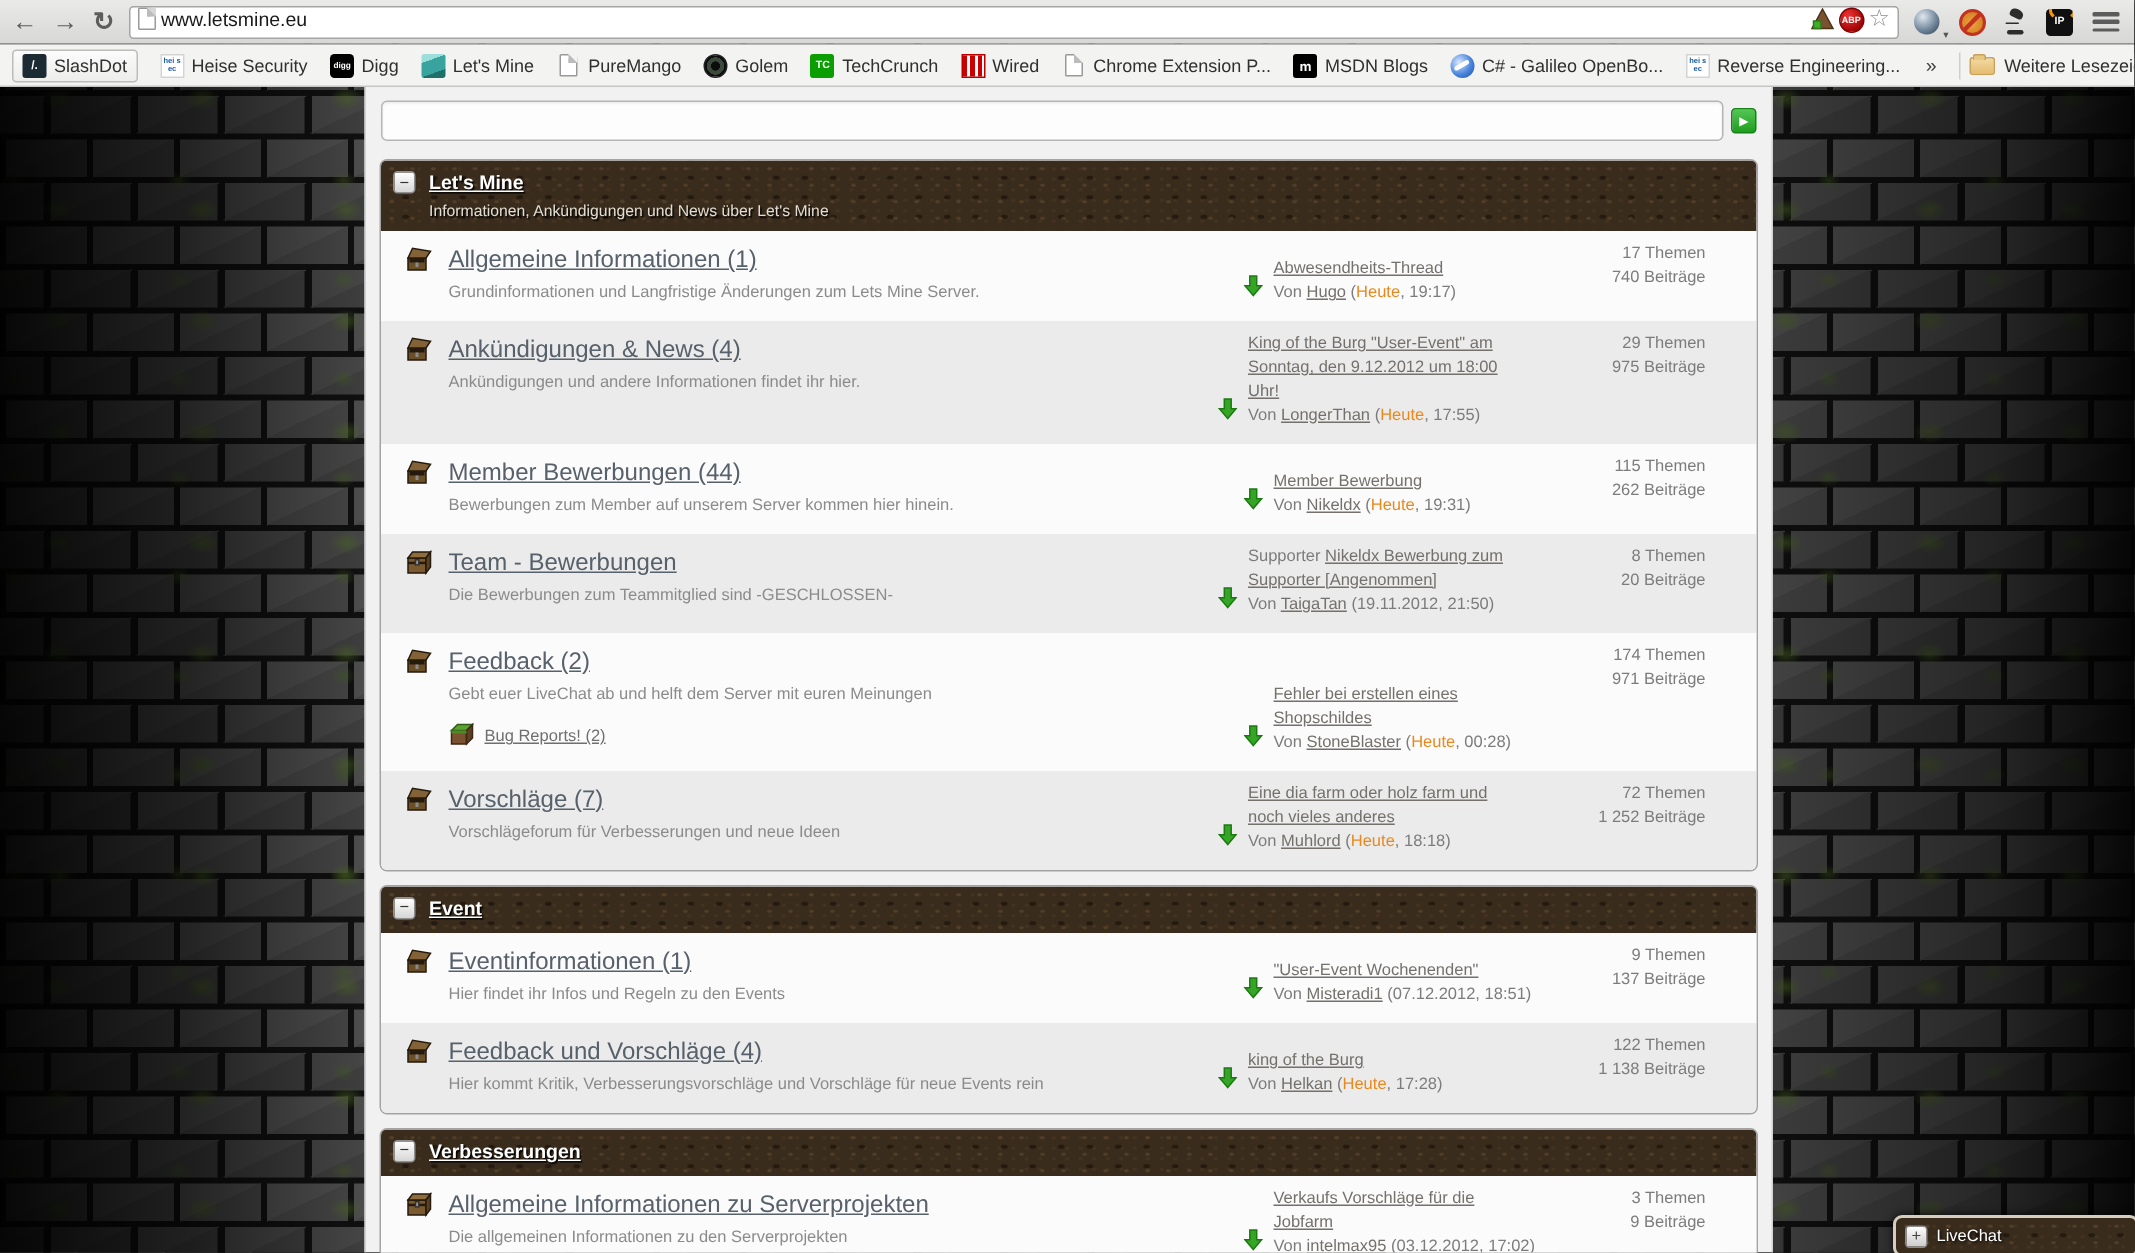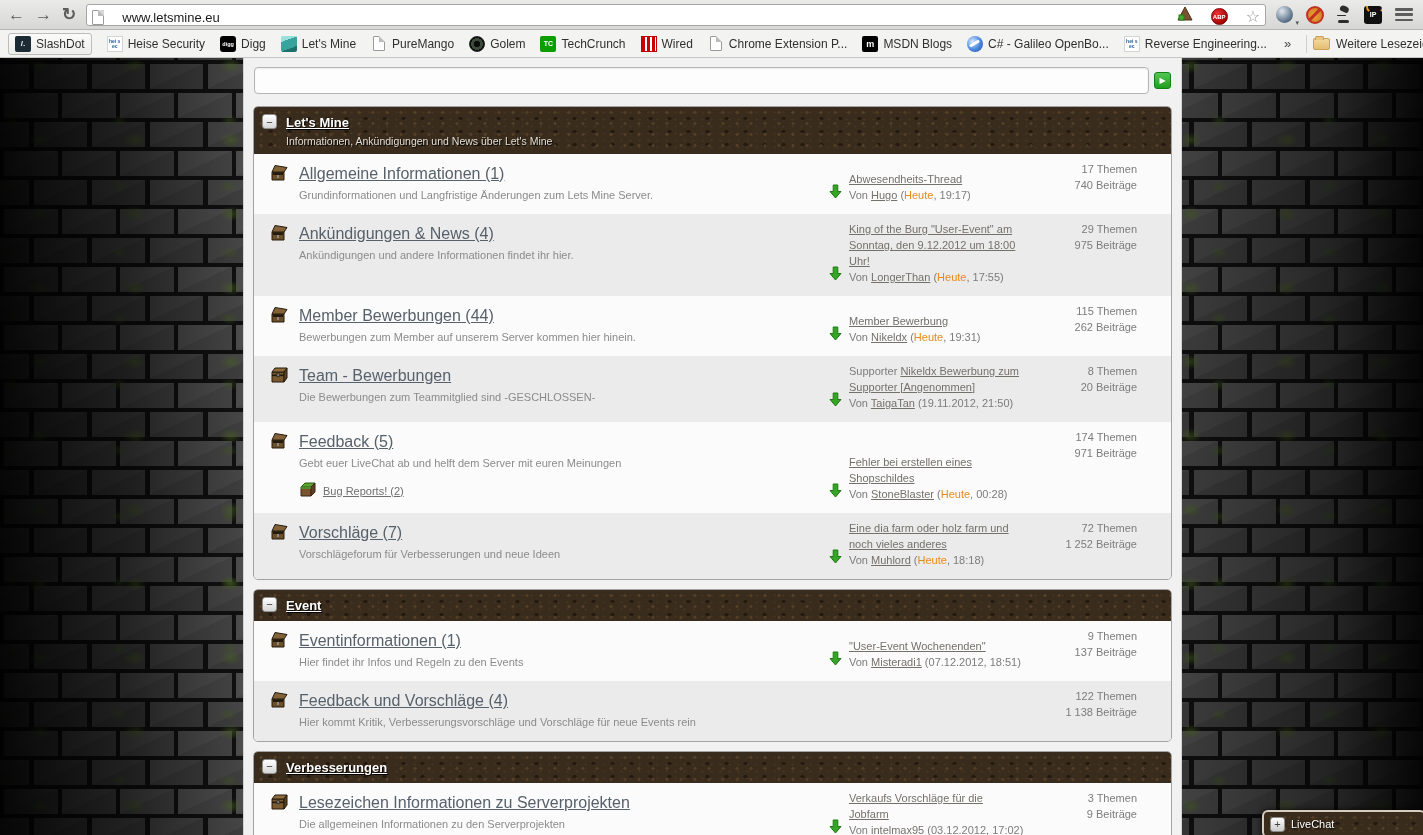--- a/index.html
+++ b/index.html
@@ -24,21 +24,21 @@
   
   .toolbar {
     position: absolute; top: 0; left: 0; right: 0; height: 30px;
     background: linear-gradient(#eaeae8, #d7d7d5);
     border-bottom: 1px solid #b6b6b4;
     display: flex; align-items: center; padding: 0 8px; gap: 10px; z-index: 30;
   }
   .navbtn { font-size: 17px; font-weight: bold; color: #5d5d5d; background: none; border: none; line-height: 1; cursor: pointer; }
   .omnibox {
     flex: 1; height: 22px; background: #fff; border: 1px solid #a5a5a5; border-radius: 3px;
-    display: flex; align-items: flex-end; gap: 18px; padding: 0 5px; font-size: 13px; color: #1a1a1a;
+    display: flex; align-items: flex-start; gap: 3px; padding: 0 5px; font-size: 13px; color: #1a1a1a;
   }
   .omni-url { flex: 1; border: none; outline: none; font-size: 13px; color: #1a1a1a; font-family: "Liberation Sans", sans-serif; background: transparent; }
   .pageico { width: 12px; height: 15px; background: #fff; border: 1px solid #9a9a9a; border-radius: 1px; position: relative; flex: none; }
   .pageico::after { content: ""; position: absolute; top: -1px; right: -1px; border: 3px solid; border-color: #d7d7d5 #d7d7d5 #bbb #bbb; }
   .pyr-icon { flex: none; }
   .abp {
     flex: none; width: 17px; height: 17px; border-radius: 50%; background: radial-gradient(circle at 35% 30%, #e33, #a40606 70%);
     color: #fff; font-size: 6px; font-weight: bold; text-align: center; line-height: 17px; border: 1px solid #7c0404;
   }
   .star { color: #8f8f8f; font-size: 16px; line-height: 1; background: none; border: none; cursor: pointer; }
@@ -114,21 +114,21 @@
   .collapse-btn {
     width: 15px; height: 15px; background: linear-gradient(#ffffff, #d6d6d6); border: 1px solid #8f8f8f;
     border-radius: 3px; color: #333; font-size: 11px; line-height: 12px; text-align: center; cursor: pointer;
     margin-top: 1px; padding: 0; flex: none;
   }
   .cat-title { font-weight: bold; font-size: 13px; text-decoration: underline; color: #fff; text-shadow: 1px 1px 1px #000; }
   .cat-desc { font-size: 10.5px; color: #e3ddd1; margin-top: 4px; text-shadow: 1px 1px 1px #000; }
   .cat-desc:empty { display: none; }
 
   .frow { display: flex; padding: 8px 34px 10px 14px; background: #fbfbfb; font-size: 11px; line-height: 1.45; }
-  .frow.alt { background: #ebebeb; }
+  .frow.alt { background: #ebebeb; gap: 17px; }
   .fmain { flex: 1; display: flex; gap: 11px; padding-right: 12px; }
   .chest { flex: none; margin-top: 1px; }
   .ftitle { font-size: 16px; color: #57616b; text-decoration: underline; display: inline-block; margin-bottom: 3px; }
   .fdesc { color: #8b8b8b; }
   .subforum { margin-top: 9px; display: flex; gap: 7px; align-items: center; }
   .subforum a { color: #6f6f6f; text-decoration: underline; }
   .flast { width: 196px; flex: none; display: flex; gap: 7px; align-items: flex-end; }
   .lp-arrow { flex: none; margin-top: 1px; cursor: pointer; }
   .lptext { flex: 1; color: #7c7c7c; }
   .lptext a { color: #74716c; text-decoration: underline; }
@@ -372,21 +372,21 @@
 
     <div class="frow">
       <div class="fmain">
         <span class="chest"><svg width="20" height="20" viewBox="0 0 20 20">
               <path d="M4 9 L16 9 L16 17 L4 17 Z" fill="#6b4f26" stroke="#241a0e"></path>
               <path d="M4 9 L7 2.5 L19 4.5 L16 9 Z" fill="#846237" stroke="#241a0e"></path>
               <rect x="5" y="9.5" width="10" height="2.5" fill="#241a0e"></rect>
               <rect x="9" y="12" width="2" height="3" fill="#8a8a8a"></rect>
             </svg></span>
         <div class="ftext">
-          <a class="ftitle">Feedback (5)</a>
+          <a class="ftitle">Feedback (2)</a>
           <div class="fdesc">Gebt euer LiveChat ab und helft dem Server mit euren Meinungen</div>
           <div class="subforum">
             <span><svg width="17" height="17" viewBox="0 0 17 17">
                   <path d="M2 6 L12 6 L12 15 L2 15 Z" fill="#7a5230" stroke="#3c2715"></path>
                   <path d="M2 6 L6 2 L16 2 L12 6 Z" fill="#5da130" stroke="#2e5c14"></path>
                   <path d="M12 6 L16 2 L16 11 L12 15 Z" fill="#5e3f23" stroke="#3c2715"></path>
                   <rect x="2" y="6" width="10" height="2" fill="#4e8a26"></rect>
                 </svg></span>
             <a>Bug Reports! (2)</a>
           </div>
@@ -479,20 +479,29 @@
               <path d="M4 9 L16 9 L16 17 L4 17 Z" fill="#6b4f26" stroke="#241a0e"></path>
               <path d="M4 9 L7 2.5 L19 4.5 L16 9 Z" fill="#846237" stroke="#241a0e"></path>
               <rect x="5" y="9.5" width="10" height="2.5" fill="#241a0e"></rect>
               <rect x="9" y="12" width="2" height="3" fill="#8a8a8a"></rect>
             </svg></span>
         <div class="ftext">
           <a class="ftitle">Feedback und Vorschläge (4)</a>
           <div class="fdesc">Hier kommt Kritik, Verbesserungsvorschläge und Vorschläge für neue Events rein</div>
         </div>
       </div>
+      <div class="flast">
+        <span class="lp-arrow"><svg width="13" height="15" viewBox="0 0 13 15">
+              <path d="M6.5 14 L1 7.5 H4.2 V1 H8.8 V7.5 H12 Z" fill="#35a526" stroke="#1d7a12"></path>
+            </svg></span>
+        <div class="lptext">
+          <a>king of the Burg</a>
+          <div><span>Von</span> <a>Helkan</a> <span>(</span><span class="lp-date today">Heute</span><span>, 17:28)</span></div>
+        </div>
+      </div>
       <div class="fstats">
         <div>122 Themen</div>
         <div>1 138 Beiträge</div>
       </div>
     </div>
   </div>
 
   <div class="catbox">
     <div class="cathead dirt">
       <button class="collapse-btn">−</button>
@@ -505,21 +514,21 @@
     <div class="frow">
       <div class="fmain">
         <span class="chest"><svg width="20" height="20" viewBox="0 0 20 20">
               <path d="M4 7 L16 7 L16 17 L4 17 Z" fill="#7a5a2e" stroke="#241a0e"></path>
               <path d="M4 7 L7 3 L19 3 L16 7 Z" fill="#8f6c3c" stroke="#241a0e"></path>
               <path d="M16 7 L19 3 L19 13 L16 17 Z" fill="#5c4120" stroke="#241a0e"></path>
               <rect x="4" y="9.5" width="12" height="1.6" fill="#241a0e"></rect>
               <rect x="9" y="8.2" width="2.2" height="3.4" fill="#9a9a9a" stroke="#333"></rect>
             </svg></span>
         <div class="ftext">
-          <a class="ftitle">Lesezeichen Informationen zu Serverprojekten</a>
+          <a class="ftitle">Allgemeine Informationen zu Serverprojekten</a>
           <div class="fdesc">Die allgemeinen Informationen zu den Serverprojekten</div>
         </div>
       </div>
       <div class="flast">
         <span class="lp-arrow"><svg width="13" height="15" viewBox="0 0 13 15">
               <path d="M6.5 14 L1 7.5 H4.2 V1 H8.8 V7.5 H12 Z" fill="#35a526" stroke="#1d7a12"></path>
             </svg></span>
         <div class="lptext">
           <a>Verkaufs Vorschläge für die Jobfarm</a>
           <div><span>Von</span> <a>intelmax95</a> <span>(</span><span class="lp-date">03.12.2012</span><span>, 17:02)</span></div>

